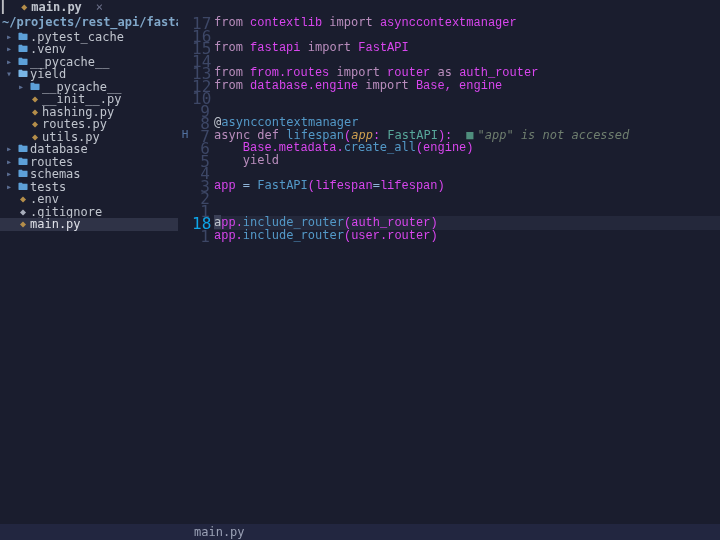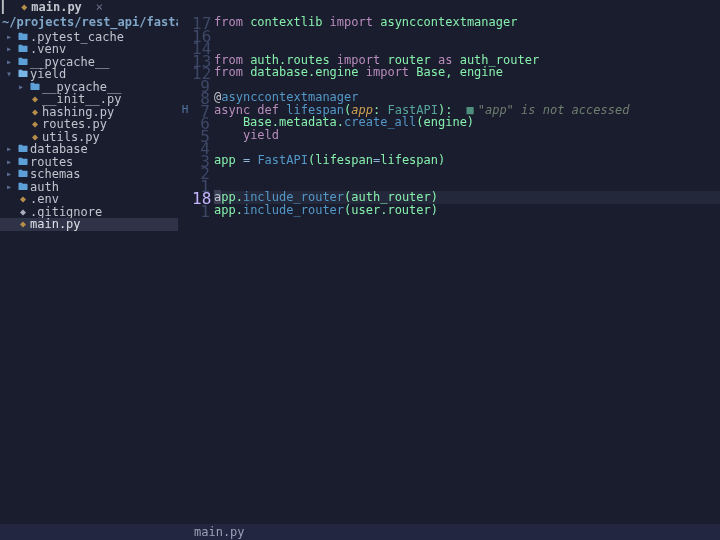--- a/index.html
+++ b/index.html
@@ -53,27 +53,27 @@
   .editor { flex:1; display:flex; flex-direction:column; position:relative; }
   .code-area { flex:1; overflow:hidden; padding-top:1px; }
   .line {
     display:flex; align-items:flex-start; height:12.5px;
   }
   .signcol { width:14px; text-align:center; color:#5272a1; font-size:11px;}
   .num {
     width:22px; text-align:right; color:#3d4766; padding-right:4px;
     user-select:none; font-size:16px;
   }
-  .num.hot { color:#c4b5fd; }
+  .num.hot { color:#0ea5e9; }
   .code { flex:1; white-space:pre; }
   .code.cursor-line { background:#24283b; }
   
   .kw  { color:#b98dbd;margin-top:40px; }   
   .fn  { color:#5398c7; }   
-  .id  { color:#86efac; }
+  .id  { color:#d946ef;font-family:Liberation Mono, monospace; }
   .par { color:#d0a050; font-style:italic; }
   .ty  { color:#57a69a; }
   .op  { color:#8fb4d8; }
   .dec { color:#c0c5ce; }
   .hint-sq { color:#4f8e7d; margin:0 4px 0 14px;}
   .hint-txt{ color:#6f7f6f; font-style:italic;}
   .cursorbox { background:#3a3f56; color:#c0c5ce; }
   
   .status {
     height:16px; background:#222640; display:flex; align-items:center;
@@ -153,21 +153,21 @@
             <span class="lbl">routes</span>
           </div>
           <div class="row">
             <span class="chev">▸</span>
             <span class="ico ico-folder">🖿</span>
             <span class="lbl">schemas</span>
           </div>
           <div class="row">
             <span class="chev">▸</span>
             <span class="ico ico-folder">🖿</span>
-            <span class="lbl">auth</span>
+            <span class="lbl">tests</span>
           </div>
           <div class="row">
             <span class="chev"></span>
             <span class="ico ico-env">◆</span>
             <span class="lbl">.env</span>
           </div>
           <div class="row">
             <span class="chev"></span>
             <span class="ico ico-git">◆</span>
             <span class="lbl">.gitignore</span>
@@ -187,32 +187,42 @@
             <span class="num">17</span>
             <span class="code"><span class="kw">from</span><span class="id"> contextlib </span><span class="kw">import</span><span class="id"> asynccontextmanager</span></span>
           </div>
           <div class="line">
             <span class="signcol"></span>
             <span class="num">16</span>
             <span class="code"></span>
           </div>
           <div class="line">
             <span class="signcol"></span>
+            <span class="num">15</span>
+            <span class="code"><span class="kw">from</span><span class="id"> fastapi </span><span class="kw">import</span><span class="id"> FastAPI</span></span>
+          </div>
+          <div class="line">
+            <span class="signcol"></span>
             <span class="num">14</span>
             <span class="code"></span>
           </div>
           <div class="line">
             <span class="signcol"></span>
             <span class="num">13</span>
-            <span class="code"><span class="kw">from</span><span class="id"> auth.routes </span><span class="kw">import</span><span class="id"> router </span><span class="kw">as</span><span class="id"> auth_router</span></span>
+            <span class="code"><span class="kw">from</span><span class="id"> from.routes </span><span class="kw">import</span><span class="id"> router </span><span class="kw">as</span><span class="id"> auth_router</span></span>
           </div>
           <div class="line">
             <span class="signcol"></span>
             <span class="num">12</span>
             <span class="code"><span class="kw">from</span><span class="id"> database.engine </span><span class="kw">import</span><span class="id"> Base, engine</span></span>
+          </div>
+          <div class="line">
+            <span class="signcol"></span>
+            <span class="num">10</span>
+            <span class="code"></span>
           </div>
           <div class="line">
             <span class="signcol"></span>
             <span class="num">9</span>
             <span class="code"></span>
           </div>
           <div class="line">
             <span class="signcol"></span>
             <span class="num">8</span>
             <span class="code"><span class="dec">@</span><span class="fn">asynccontextmanager</span></span>

